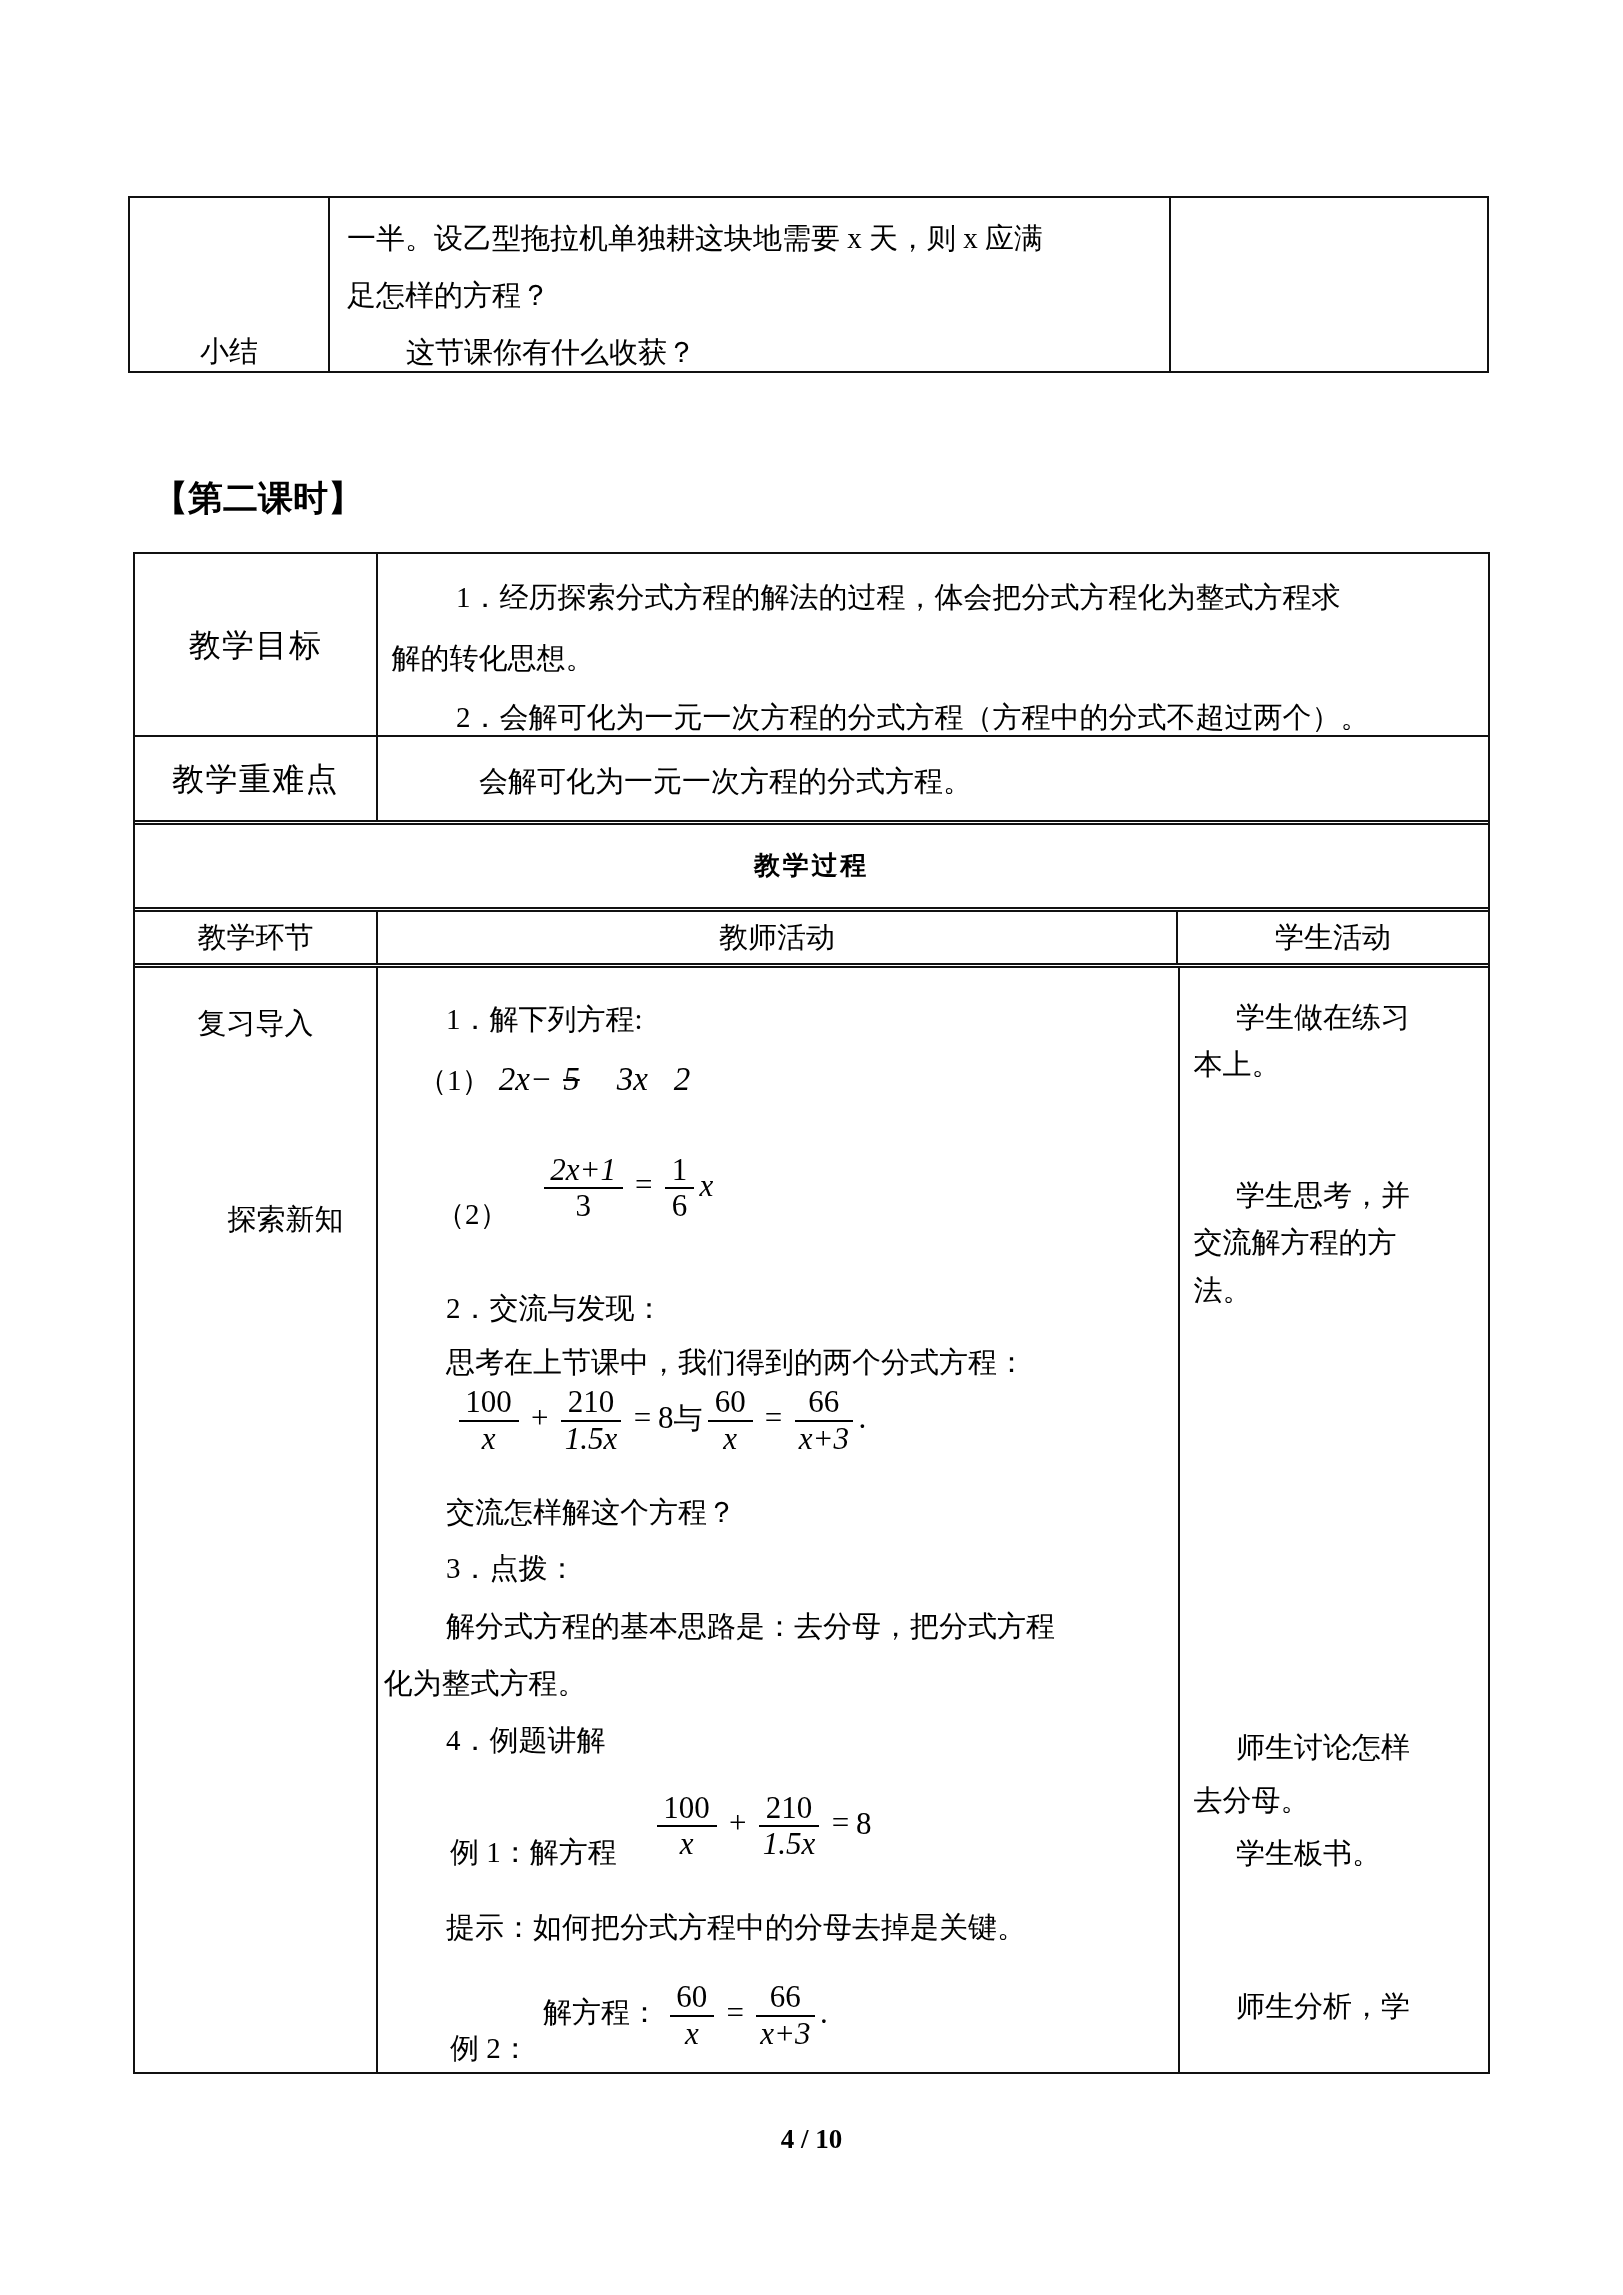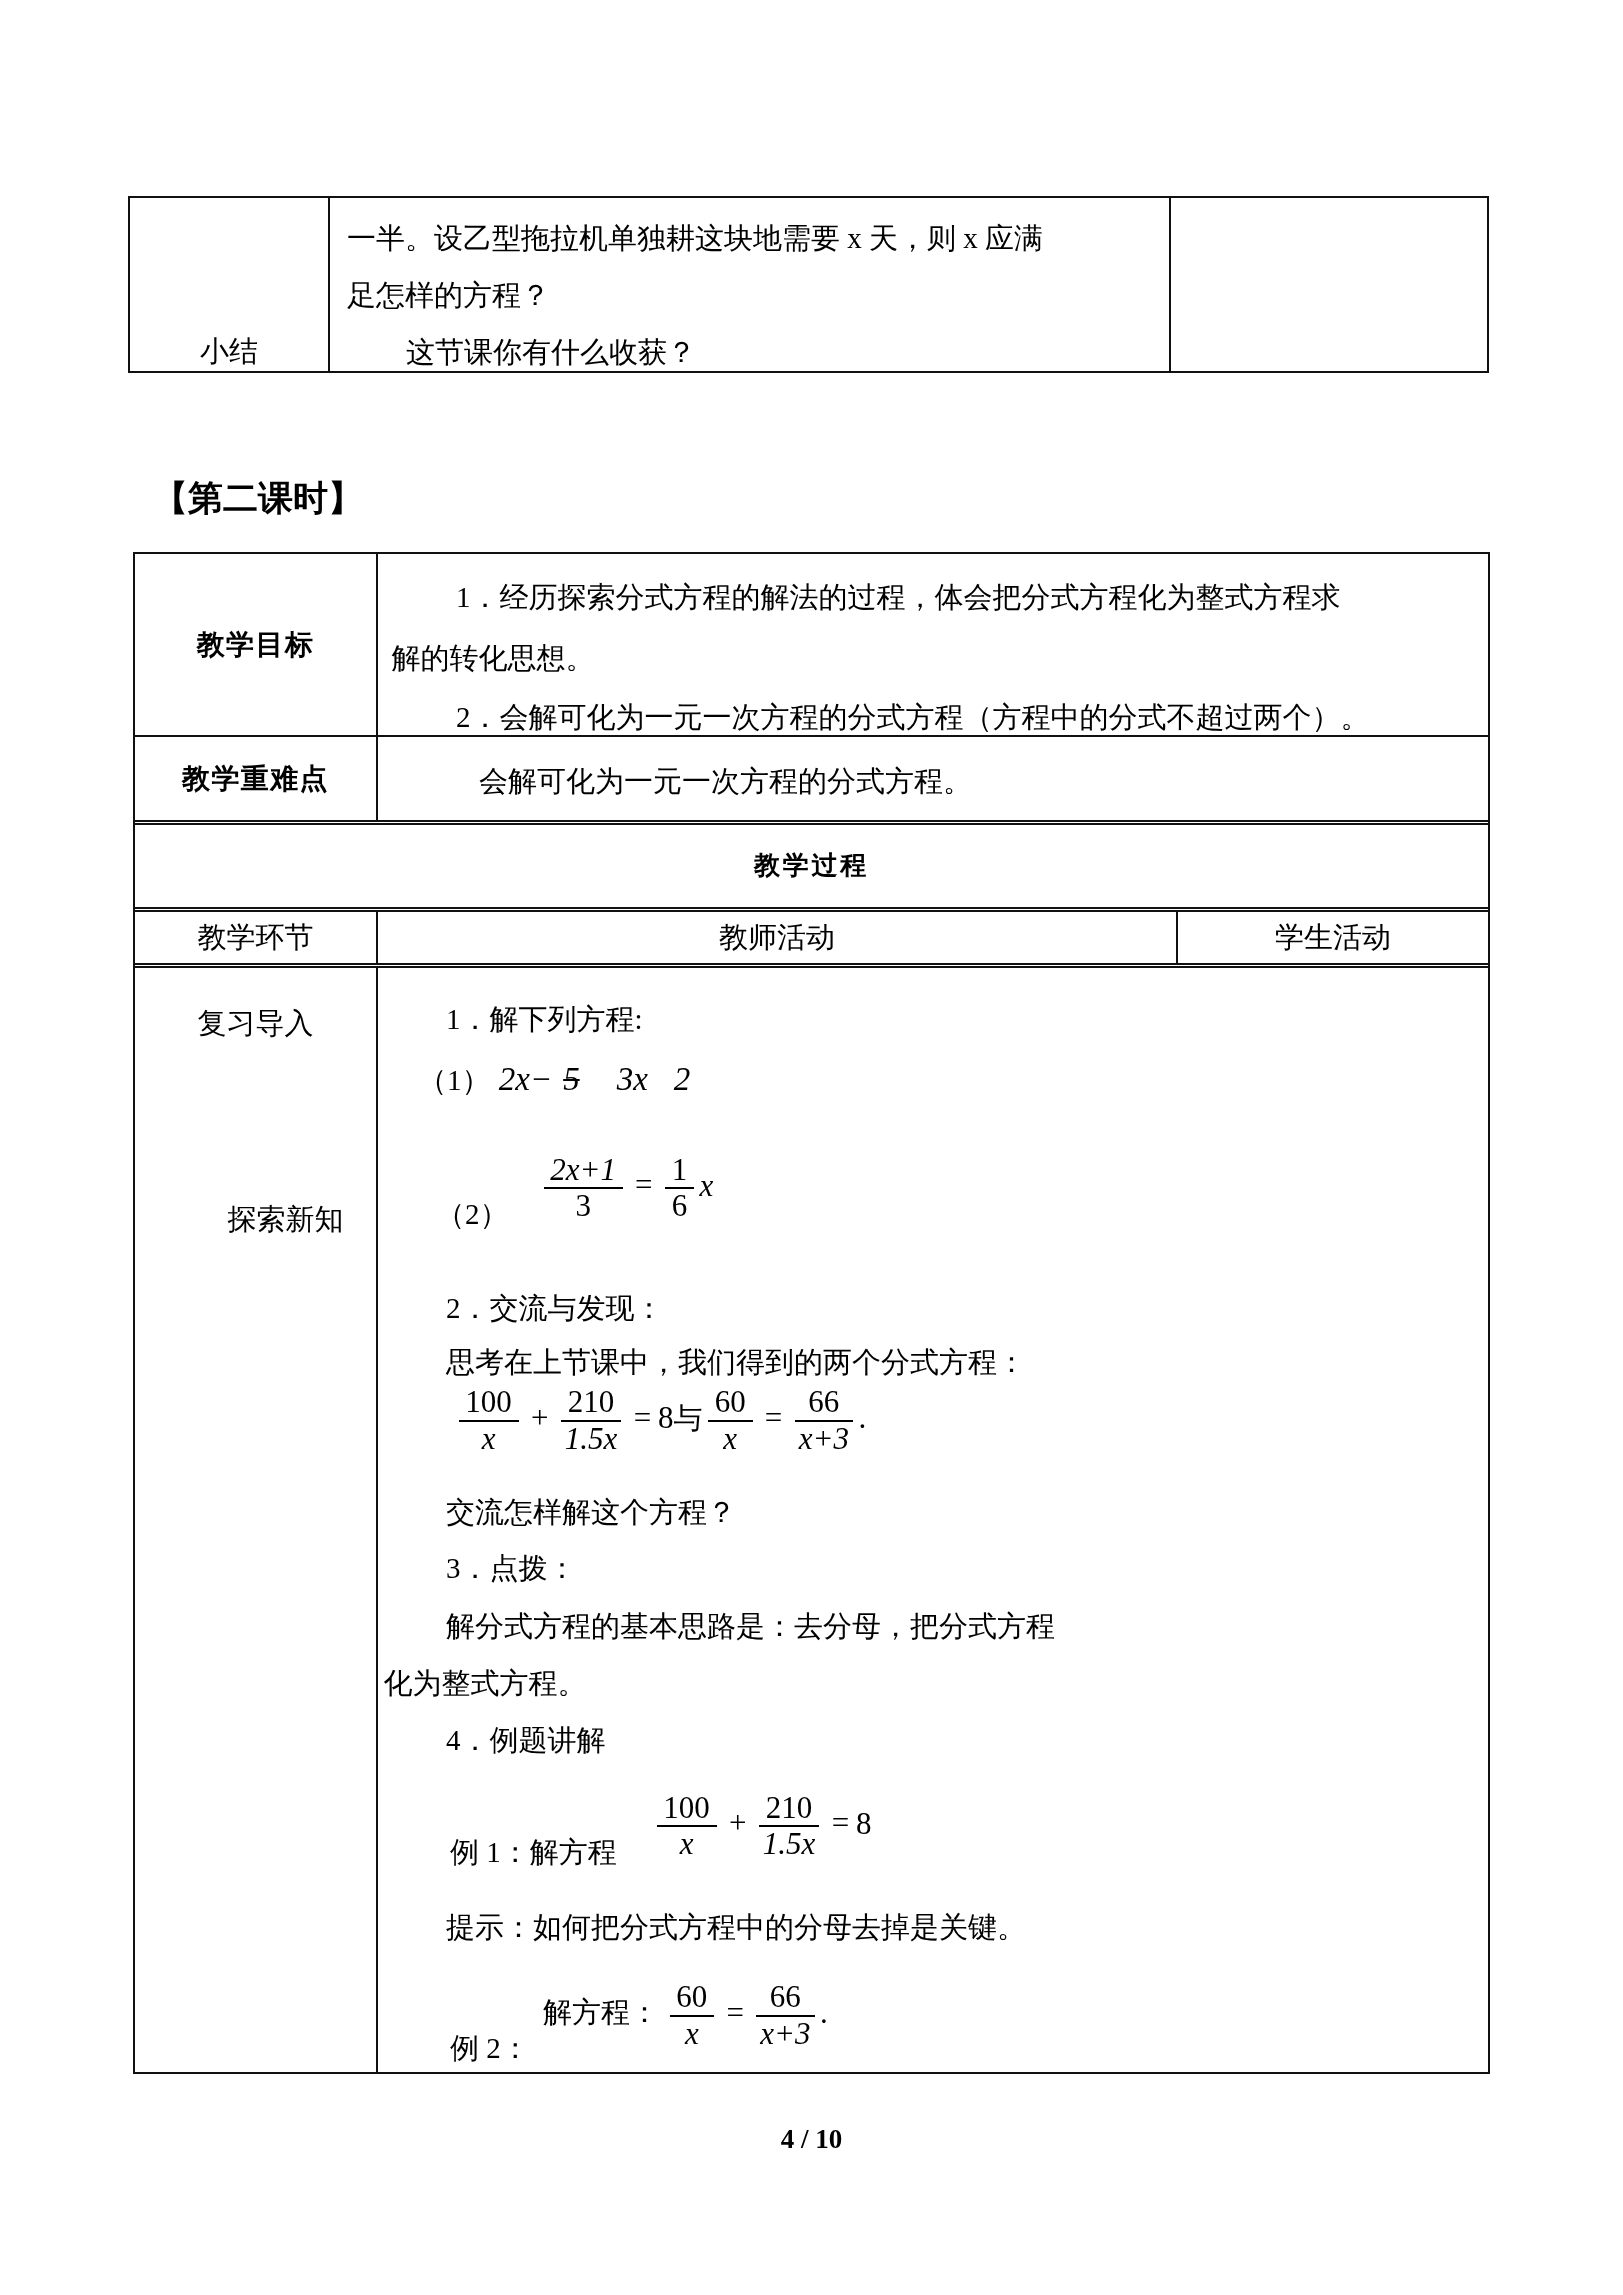--- a/index.html
+++ b/index.html
@@ -10,21 +10,21 @@
   }
   .abs{position:absolute;}
   .tbl{position:absolute;border:2px solid #111;box-sizing:border-box;display:flex;flex-direction:column;}
   .row{display:flex;box-sizing:border-box;position:relative;}
   .cell{box-sizing:border-box;position:relative;}
   .bdr-r{border-right:2px solid #111;}
   .bdr-l{border-left:2px solid #111;}
   .sep-single{border-top:2px solid #111;}
   .sep-double{border-top:5.5px double #111;}
   .center-xy{display:flex;align-items:center;justify-content:center;text-align:center;}
-  .h-label{font-size:28px;font-weight:bold;letter-spacing:1.4px;}
+  .h-label{font-size:32px;font-weight:normal;letter-spacing:1.4px;}
   .proc-title{font-size:26px;font-weight:bold;letter-spacing:2.7px;}
   .heading{font-size:35px;font-weight:bold;}
   .math{font-size:31px;}
   .math-big{font-size:33px;}
   .mi{font-style:italic;}
   .frac{display:inline-block;vertical-align:middle;text-align:center;line-height:1.12;margin:0 5.5px;}
   .frac .num{display:block;border-bottom:2px solid #000;padding:0 6.8px;}
   .frac .den{display:block;padding:0 4.1px;}
   .op{margin:0 6.8px;}
   .struck{text-decoration:line-through;text-decoration-thickness:2px;padding:0 11px;}
@@ -126,19 +126,30 @@
 
         <span class="abs" style="top:1001px;left:0;height:102px;width:100%;">
           <span class="abs" style="top:65px;left:72px;">例 2：</span>
           <span class="abs" style="top:29px;left:165px;">解方程：</span>
           <span class="abs math" style="top:11px;left:286px;white-space:nowrap;">
             <span class="frac"><span class="num">60</span><span class="den mi">x</span></span><span class="op">=</span><span class="frac"><span class="num">66</span><span class="den mi">x+3</span></span><span>.</span>
           </span>
         </span>
       </div>
 
+      <div class="cell bdr-l" style="width:310px;">
+        <span class="abs" style="top:35px;left:56px;">学生做在练习</span>
+        <span class="abs" style="top:82px;left:13.6px;">本上。</span>
+        <span class="abs" style="top:213px;left:56px;">学生思考，并</span>
+        <span class="abs" style="top:260px;left:13.6px;">交流解方程的方</span>
+        <span class="abs" style="top:308px;left:13.6px;">法。</span>
+        <span class="abs" style="top:765px;left:56px;">师生讨论怎样</span>
+        <span class="abs" style="top:818px;left:13.6px;">去分母。</span>
+        <span class="abs" style="top:871px;left:56px;">学生板书。</span>
+        <span class="abs" style="top:1024px;left:56px;">师生分析，学</span>
+      </div>
     </div>
   </div>
 
   <div class="abs footer" style="top:2126px;left:0;">4 / 10</div>
 
 </div>
 
 
 </body></html>

